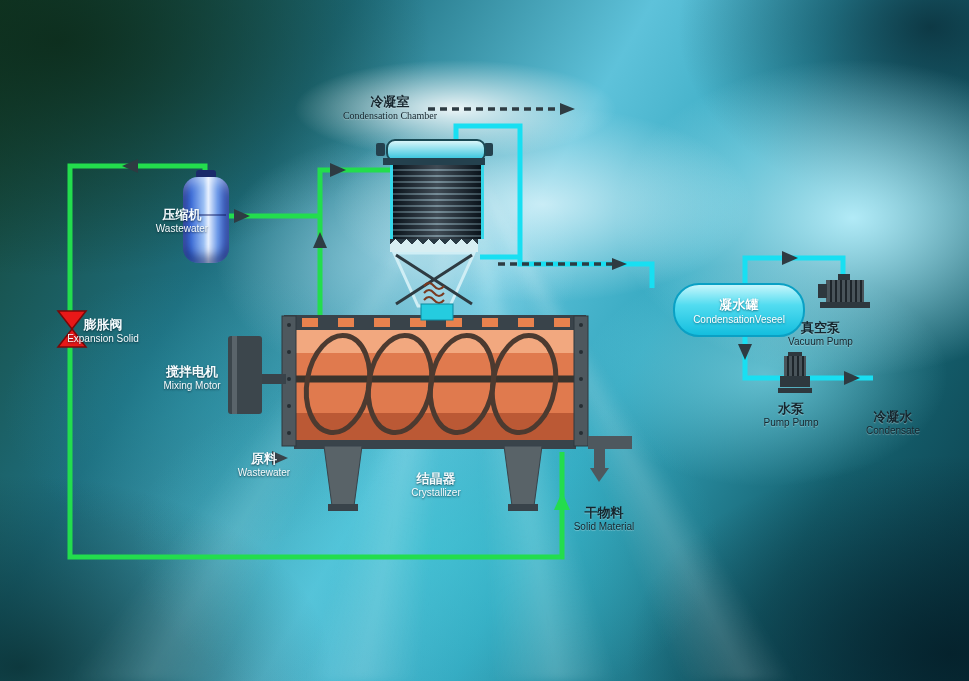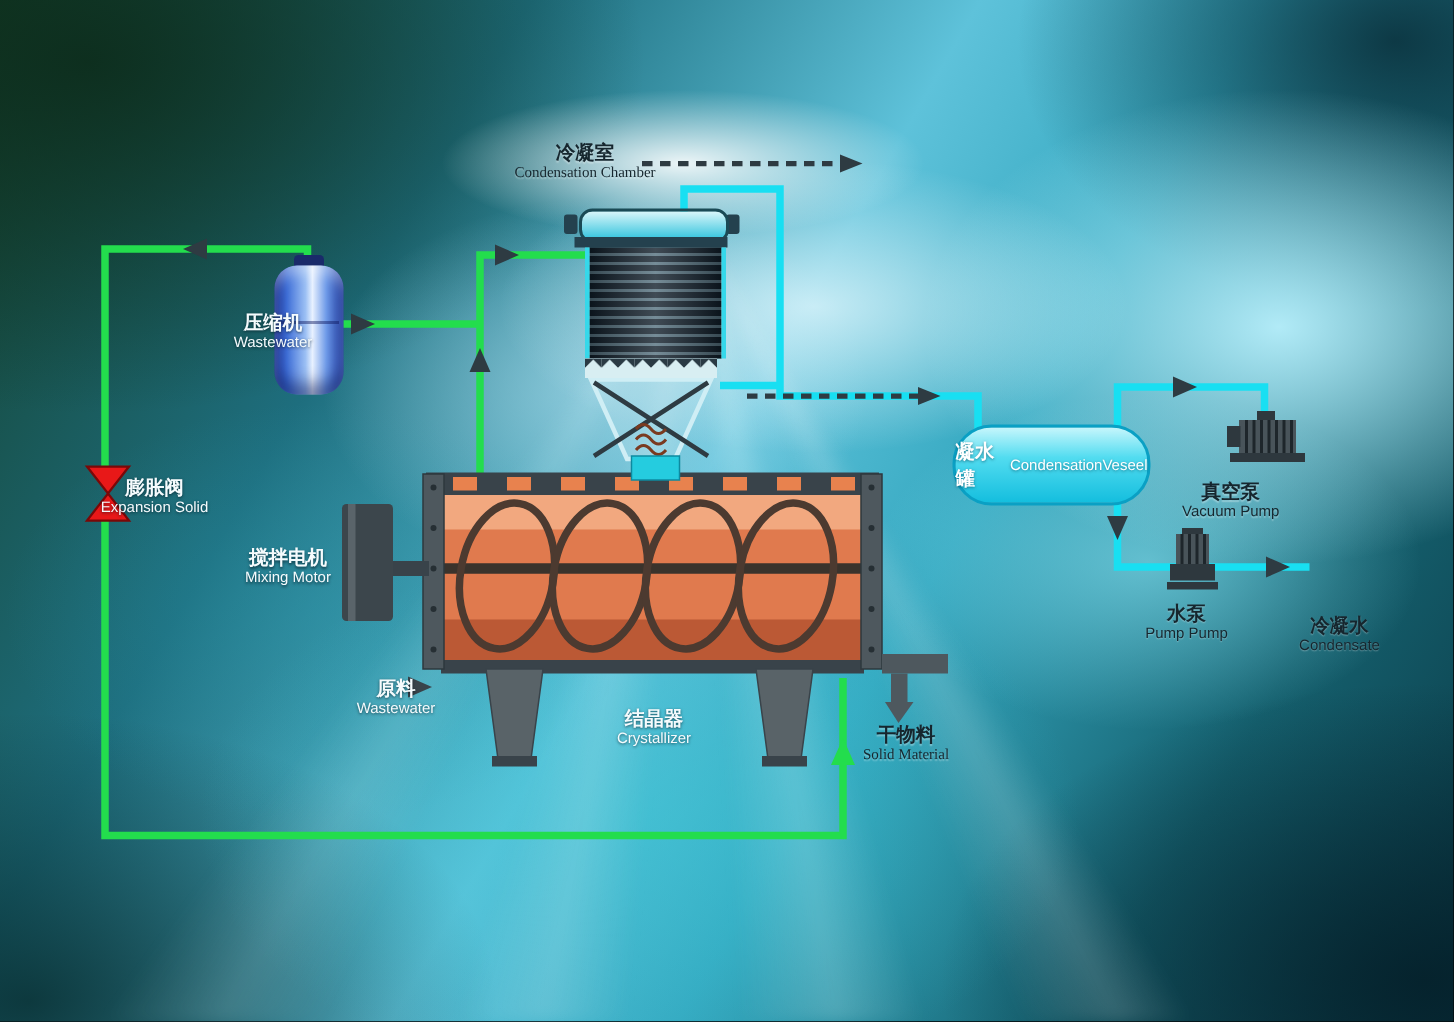--- a/index.html
+++ b/index.html
@@ -40,23 +40,23 @@
      background-image:linear-gradient(135deg,#2a3a44 25%,transparent 25%),
                       linear-gradient(225deg,#2a3a44 25%,transparent 25%);
      background-size:11px 13px;}
   
   .comp-cap{left:196px;top:170px;width:20px;height:10px;background:#1a2a6a;border-radius:3px;}
   .comp-body{left:183px;top:177px;width:46px;height:86px;border-radius:15px;
      background:linear-gradient(90deg,#16339e 0%,#3f6fd8 18%,#9cc0f4 45%,#e8f1ff 55%,#6e9ae8 75%,#1a3aa8 100%);
      box-shadow:inset 0 6px 8px rgba(255,255,255,.35), inset 0 -8px 10px rgba(0,10,70,.45);}
   .comp-seam{left:186px;top:214px;width:40px;height:2px;background:rgba(10,20,90,.45);}
   
-  .vessel{left:635px;top:283px;width:128px;height:50px;border-radius:26px;border:2px solid #0aa0c4;
+  .vessel{left:673px;top:283px;width:128px;height:50px;border-radius:26px;border:2px solid #0aa0c4;
      background:linear-gradient(180deg,#c6f6fc 0%,#52dcf0 40%,#14bede 100%);
-     display:flex;flex-direction:row;align-items:center;justify-content:center;z-index:4;}
+     display:flex;flex-direction:column;align-items:center;justify-content:center;z-index:4;}
   .vessel .zh{font-size:13px;font-weight:bold;color:#ffffff;text-shadow:0 1px 2px rgba(0,60,80,.6);}
   .vessel .en{font-size:10px;color:#ffffff;text-shadow:0 1px 2px rgba(0,60,80,.6);}
   
   .lbl{position:absolute;z-index:5;text-align:center;line-height:1.25;}
   .lbl .zh{display:block;font-size:13px;font-weight:bold;}
   .lbl .en{display:block;font-size:10px;}
   .lbl.light{color:#f5fbfd;text-shadow:0 1px 2px rgba(0,20,30,.65);}
   .lbl.dark{color:#16262e;text-shadow:0 1px 1px rgba(255,255,255,.35);}
 </style>
 </head>
@@ -216,21 +216,21 @@
     <span class="en">Mixing Motor</span>
   </div>
   <div class="lbl light" style="left:224px;top:451px;width:80px;">
     <span class="zh">原料</span>
     <span class="en">Wastewater</span>
   </div>
   <div class="lbl light" style="left:392px;top:471px;width:88px;">
     <span class="zh">结晶器</span>
     <span class="en">Crystallizer</span>
   </div>
-  <div class="lbl dark" style="left:558px;top:482px;width:92px;font-family:Liberation Serif, serif;">
+  <div class="lbl dark" style="left:558px;top:505px;width:92px;">
     <span class="zh">干物料</span>
     <span class="en">Solid Material</span>
   </div>
   <div class="lbl dark" style="left:778px;top:320px;width:85px;">
     <span class="zh">真空泵</span>
     <span class="en">Vacuum Pump</span>
   </div>
   <div class="lbl dark" style="left:752px;top:401px;width:78px;">
     <span class="zh">水泵</span>
     <span class="en">Pump Pump</span>

